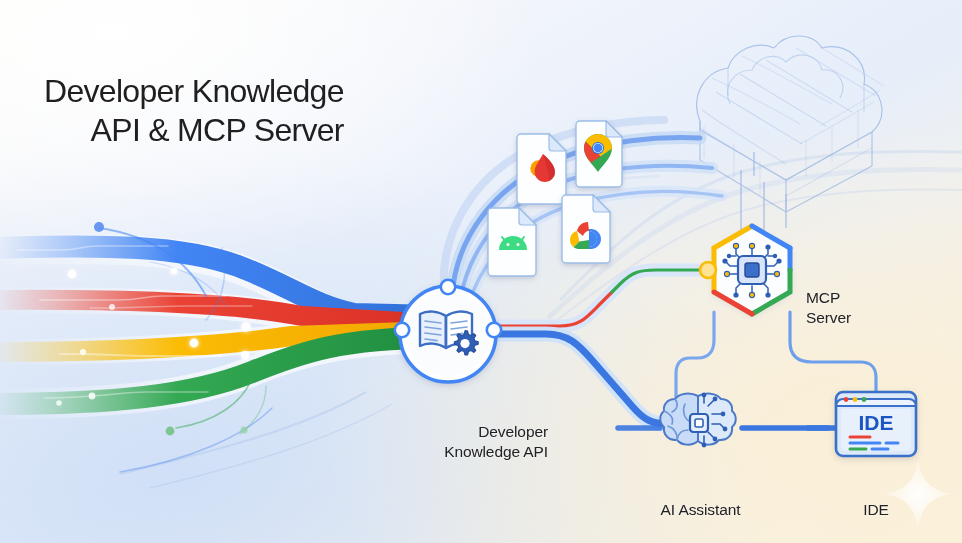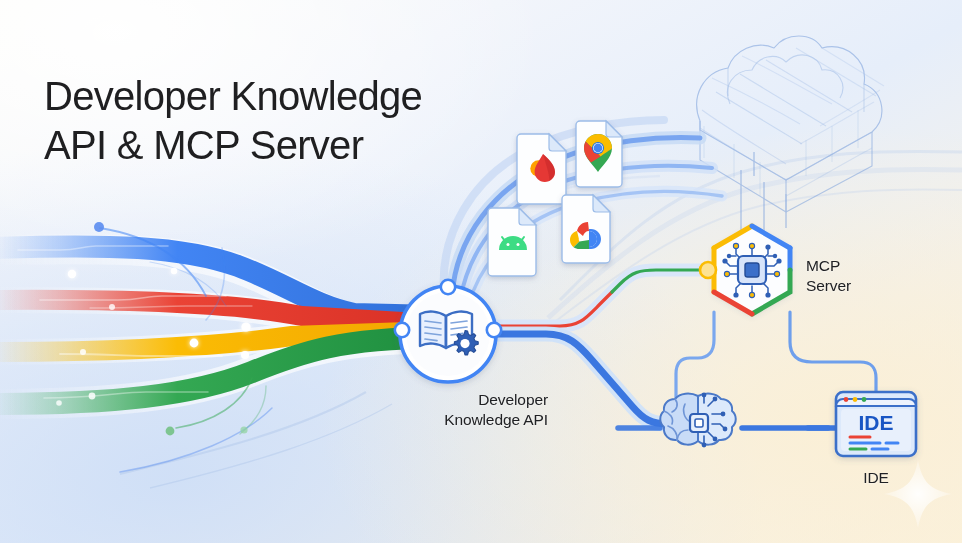--- a/index.html
+++ b/index.html
@@ -8,31 +8,33 @@
     width:962px;height:543px;overflow:hidden;
     font-family:"Liberation Sans","DejaVu Sans",sans-serif;
     background:#eef3fb;
   }
   #stage{position:relative;width:962px;height:543px;overflow:hidden;}
   #bg{position:absolute;inset:0;width:962px;height:543px;}
 
   
   #title{
     position:absolute;left:44px;top:72px;
-    font-size:40px;line-height:1.22;font-weight:400;
+    font-size:32px;line-height:1.22;font-weight:400;
     color:#1f1f21;letter-spacing:-0.7px;
     white-space:pre-line;
     text-shadow:0 1px 2px rgba(255,255,255,.6);
+    text-align:right;
   }
 
   
   .node-label{
     position:absolute;color:#202124;font-size:15.5px;line-height:1.28;
     text-align:center;white-space:pre-line;font-weight:400;letter-spacing:-0.1px;
     text-shadow:0 1px 2px rgba(255,255,255,.55);
+    margin-top:32px;
   }
   #lbl-hub{left:333px;top:390px;width:215px;text-align:right;}
   #lbl-mcp{left:806px;top:256px;width:150px;text-align:left;}
   #lbl-ai{left:613px;top:468px;width:175px;}
   #lbl-ide{left:815px;top:468px;width:122px;}
 </style>
 </head>
 <body>
 
 <div id="stage">
@@ -459,15 +461,16 @@
     </g>
   </svg>
 
   <div id="title">Developer Knowledge
 API &amp; MCP Server</div>
 
   <div class="node-label" id="lbl-hub">Developer
 Knowledge API</div>
   <div class="node-label" id="lbl-mcp">MCP
 Server</div>
+  <div class="node-label" id="lbl-ai">AI Assistant</div>
   <div class="node-label" id="lbl-ide">IDE</div>
 
 </div>
 
 </body></html>

